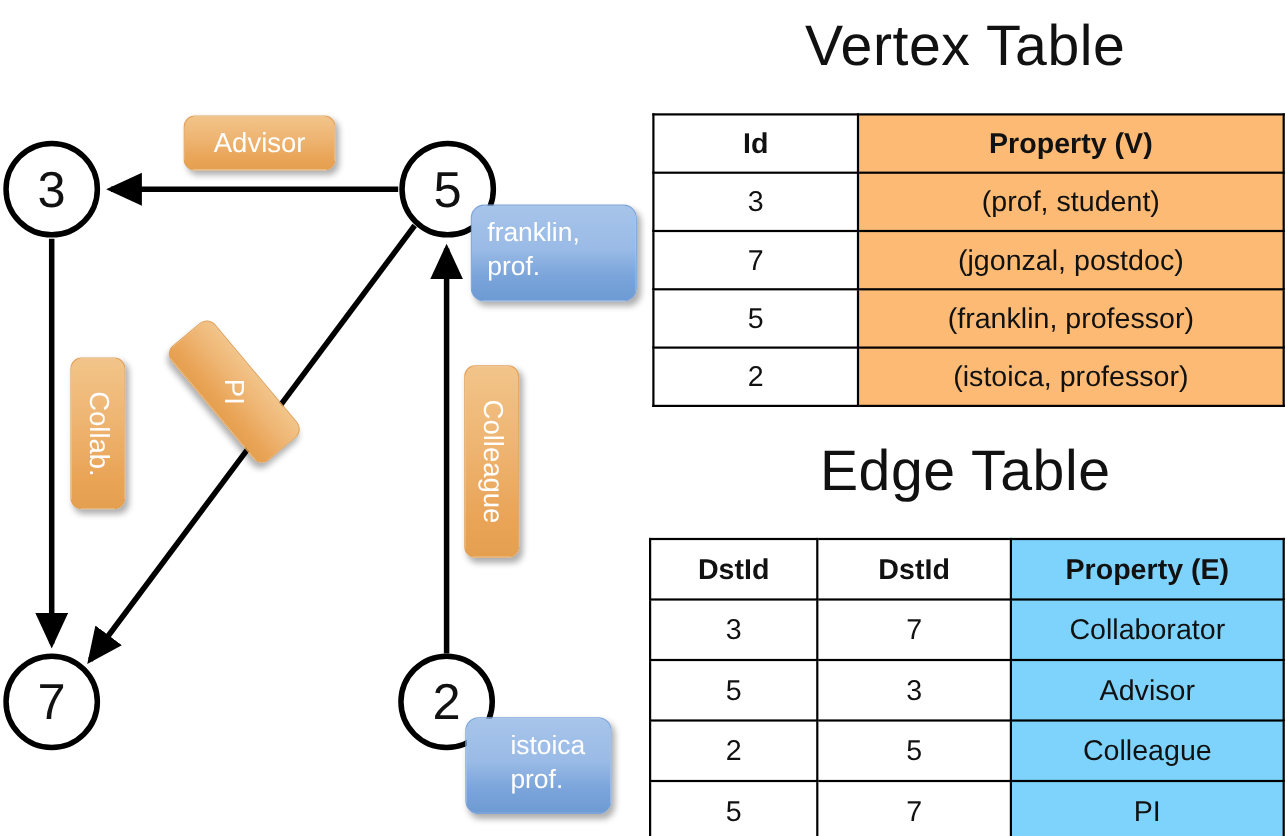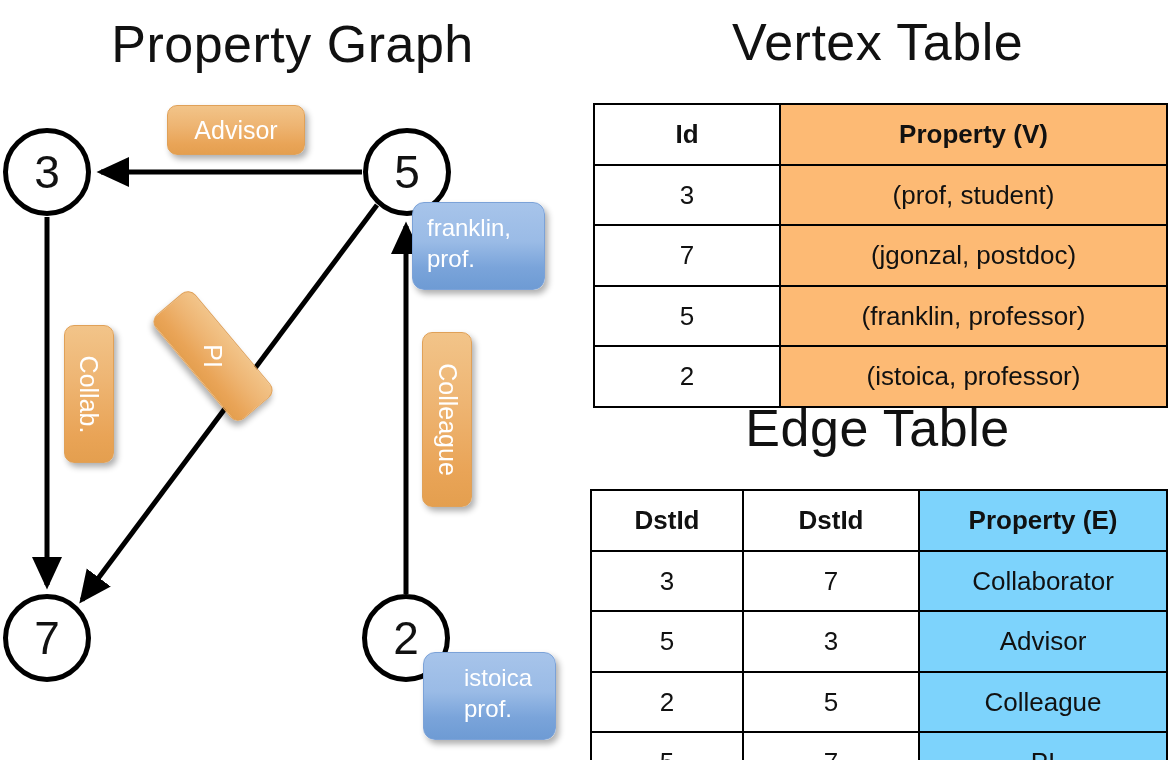--- a/index.html
+++ b/index.html
@@ -104,42 +104,41 @@
     border-collapse: collapse;
     table-layout: fixed;
     background: #ffffff;
   }
   .tbl td, .tbl th {
     border: 2px solid #000000;
     text-align: center;
     font-weight: 300;
     font-size: 26px;
     color: #111111;
-    padding: 15px 2px;
+    padding: 4px 2px;
     line-height: 1.1;
   }
   .tbl th {
     font-weight: 700;
     font-size: 26px;
   }
   .cell-blue { background: #fdba74; }
   .cell-orange { background: #7dd3fc; }
 
   #vertex-table { left: 593px; top: 103px; width: 573px; }
   #vertex-table tr { height: 53px; }
 
   #edge-table { left: 590px; top: 489px; width: 576px; }
   #edge-table tr { height: 55px; }
 </style>
 </head>
 <body>
 
 <div id="graph-panel">
 
-  <div class="title" id="graph-title">Property Graph</div>
 
   <svg id="graph-svg" viewBox="0 0 585 760" xmlns="http://www.w3.org/2000/svg">
     <defs>
       <marker id="arrow" markerWidth="7" markerHeight="7" refX="5.6" refY="3" orient="auto" markerUnits="strokeWidth">
         <path d="M0,0 L6.5,3 L0,6 z" fill="#000000"></path>
       </marker>
     </defs>
 
     <line x1="362" y1="172" x2="101" y2="172" stroke="#000000" stroke-width="5" marker-end="url(#arrow)"></line>
 
@@ -156,21 +155,21 @@
   <div class="vertex" style="left:363px; top:128px;">
     <span>5</span>
   </div>
   <div class="vertex" style="left:3px; top:594px;">
     <span>7</span>
   </div>
   <div class="vertex" style="left:362px; top:594px;">
     <span>2</span>
   </div>
 
-  <div class="prop-box" style="left:412px; top:186px; width:133px; height:88px;margin-top:16px;">
+  <div class="prop-box" style="left:428px; top:186px; width:151px; height:88px;">
     <div>franklin,</div>
     <div>prof.</div>
   </div>
   <div class="prop-box" style="left:423px; top:652px; width:133px; height:88px;padding-left:40px;">
     <div>istoica</div>
     <div>prof.</div>
   </div>
 
   <div class="edge-label" style="left:167px; top:105px; width:138px; height:50px;">
     <span>Advisor</span>

